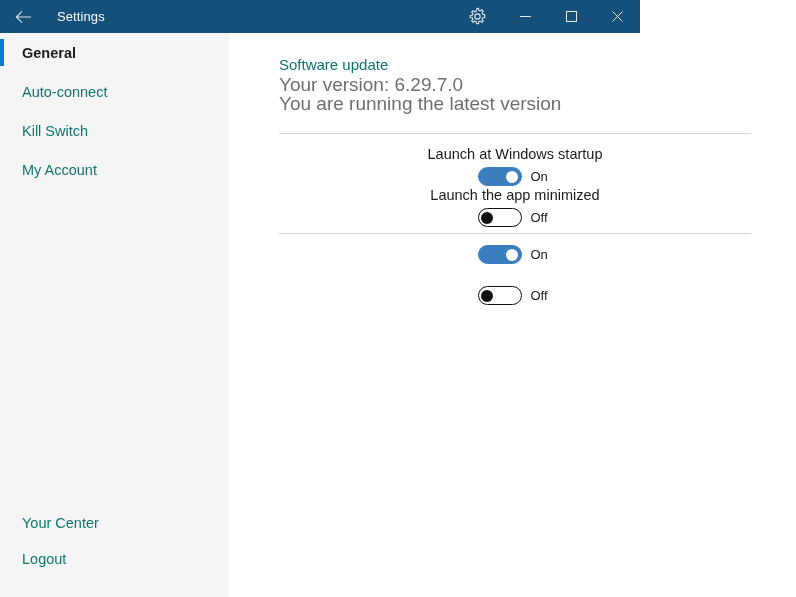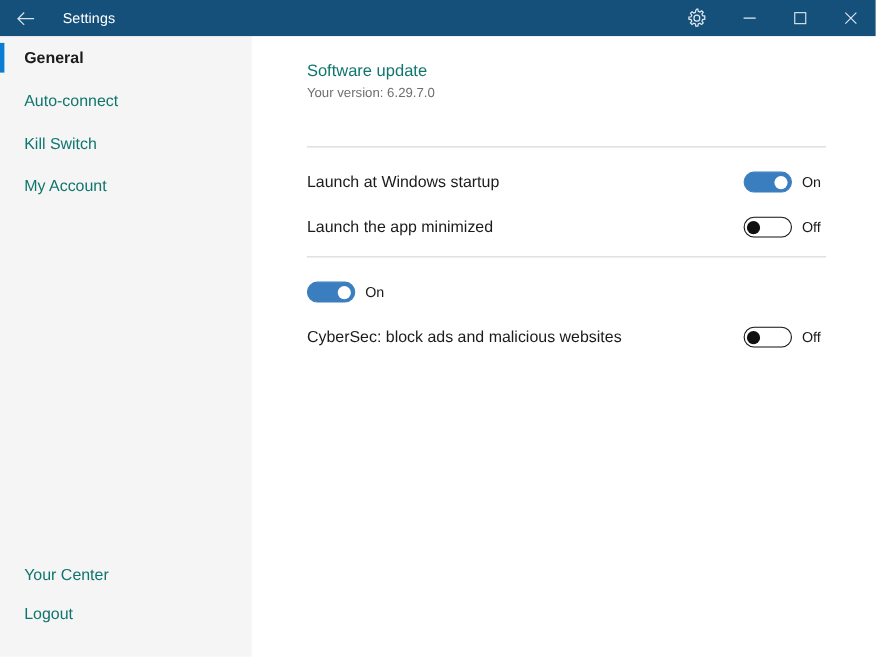--- a/index.html
+++ b/index.html
@@ -18,21 +18,21 @@
     position: relative;
     width: 796px;
     height: 597px;
     background: #ffffff;
   }
 
   
   .titlebar {
     position: absolute;
     left: 0; top: 0;
-    width: 796px;
+    width: 640px;
     height: 33px;
     background: #15507b;
     display: flex;
     align-items: center;
   }
   .back-btn {
     width: 46px;
     height: 33px;
     display: flex;
     align-items: center;
@@ -116,21 +116,21 @@
     left: 50px;
     top: 22px;
     width: 472px;
   }
   .update-title {
     font-size: 15px;
     color: #0f766e;
     line-height: 20px;
   }
   .update-line {
-    font-size: 12px;
+    font-size: 19px;
     color: #6f6f6f;
     line-height: 19px;
   }
   .divider {
     position: absolute;
     left: 50px;
     width: 472px;
     height: 1px;
     background: #d4d4d4;
   }
@@ -143,20 +143,21 @@
     width: 472px;
   }
   .rows-1 { top: 112px; }
   .rows-2 { top: 212px; }
 
   .setting-row {
     position: relative;
     height: 41px;
     display: flex;
     align-items: center;
+    flex-direction: column;
   }
   .setting-label {
     font-size: 14.5px;
     color: #1b1b1b;
     flex: 1;
     line-height: 18px;
   }
   .toggle-wrap {
     display: flex;
     align-items: center;
@@ -284,20 +285,21 @@
         <span>Logout</span>
       </div>
     </div>
   </div>
 
   <div class="content">
 
     <div class="section-update">
       <div class="update-title">Software update</div>
       <div class="update-line">Your version: 6.29.7.0</div>
+      <div class="update-line">You are running the latest version</div>
     </div>
 
     <div class="divider divider-1"></div>
 
     <div class="rows rows-1">
       <div class="setting-row">
         <div class="setting-label">Launch at Windows startup</div>
         <div class="toggle-wrap">
           <div class="toggle on">
             <span class="knob"></span>
@@ -321,21 +323,20 @@
     <div class="rows rows-2">
       <div class="setting-row">
         <div class="toggle-wrap">
           <div class="toggle on">
             <span class="knob"></span>
           </div>
           <div class="toggle-state">On</div>
         </div>
       </div>
       <div class="setting-row">
-        <div class="setting-label">CyberSec: block ads and malicious websites</div>
         <div class="toggle-wrap">
           <div class="toggle off">
             <span class="knob"></span>
           </div>
           <div class="toggle-state">Off</div>
         </div>
       </div>
     </div>
 
   </div>

